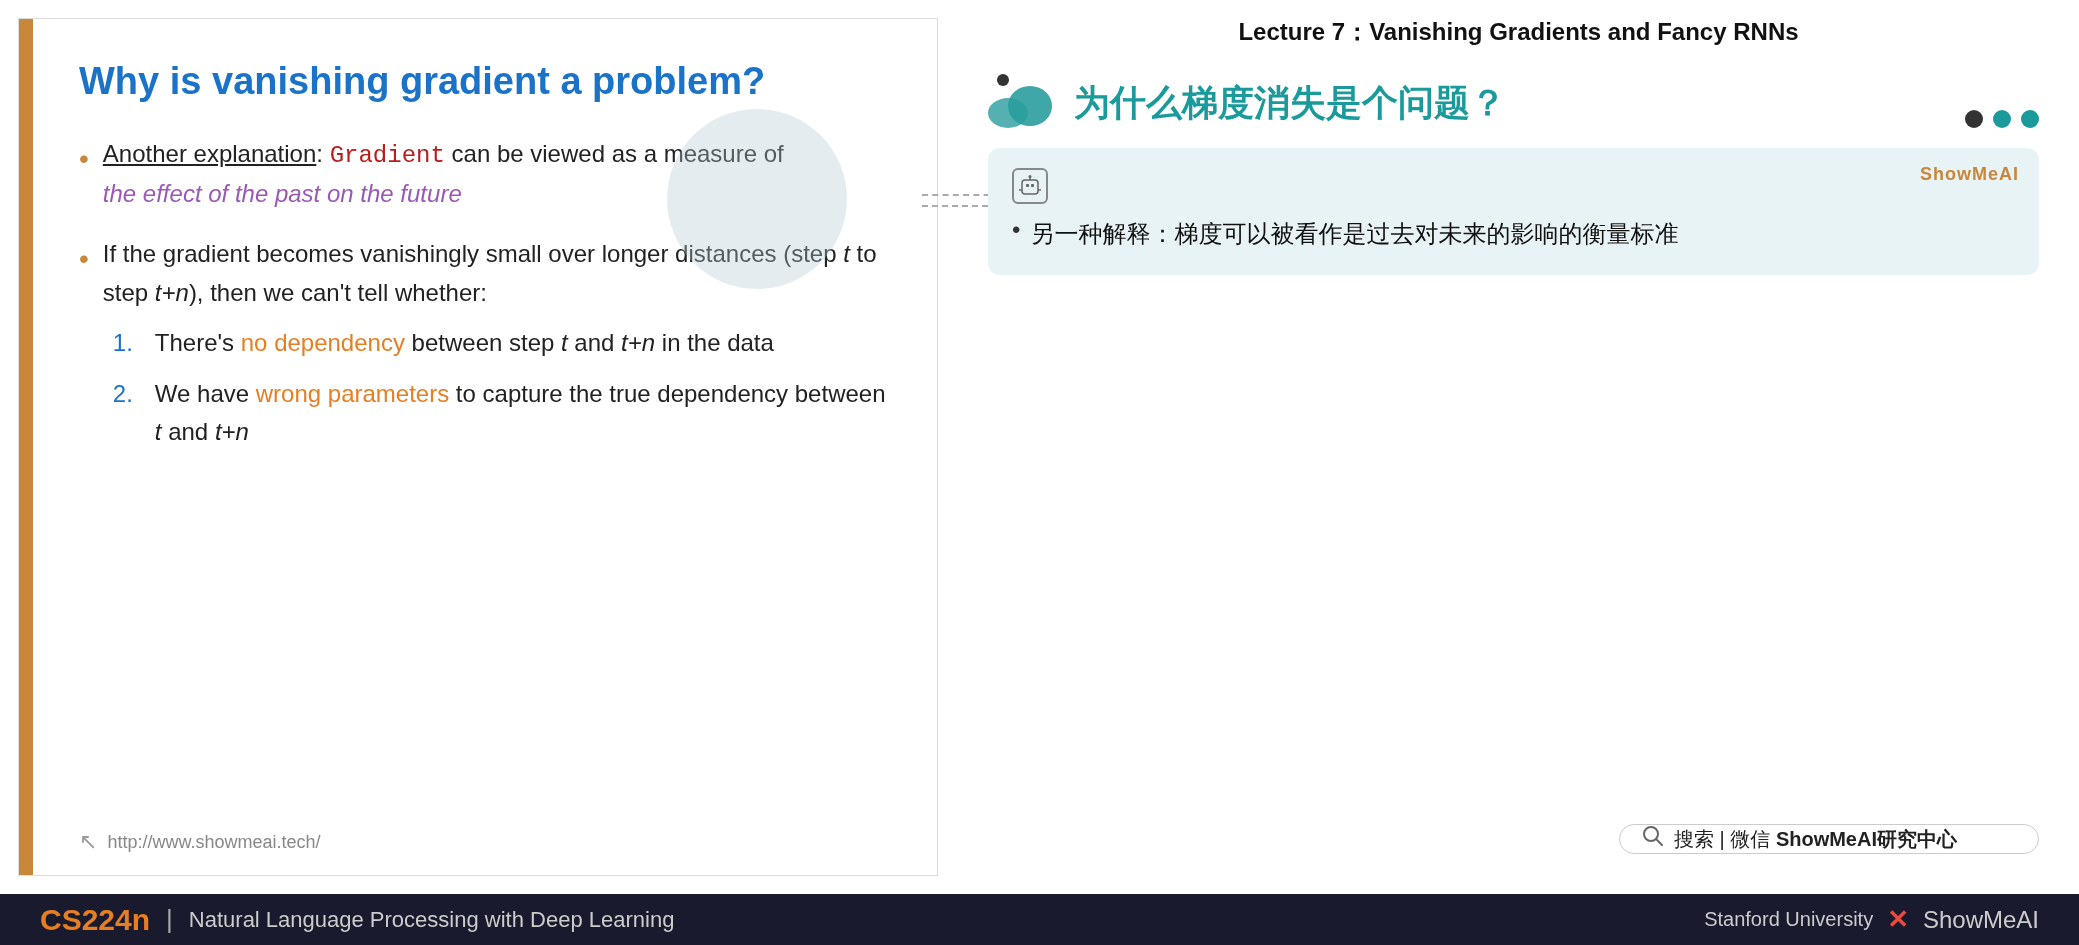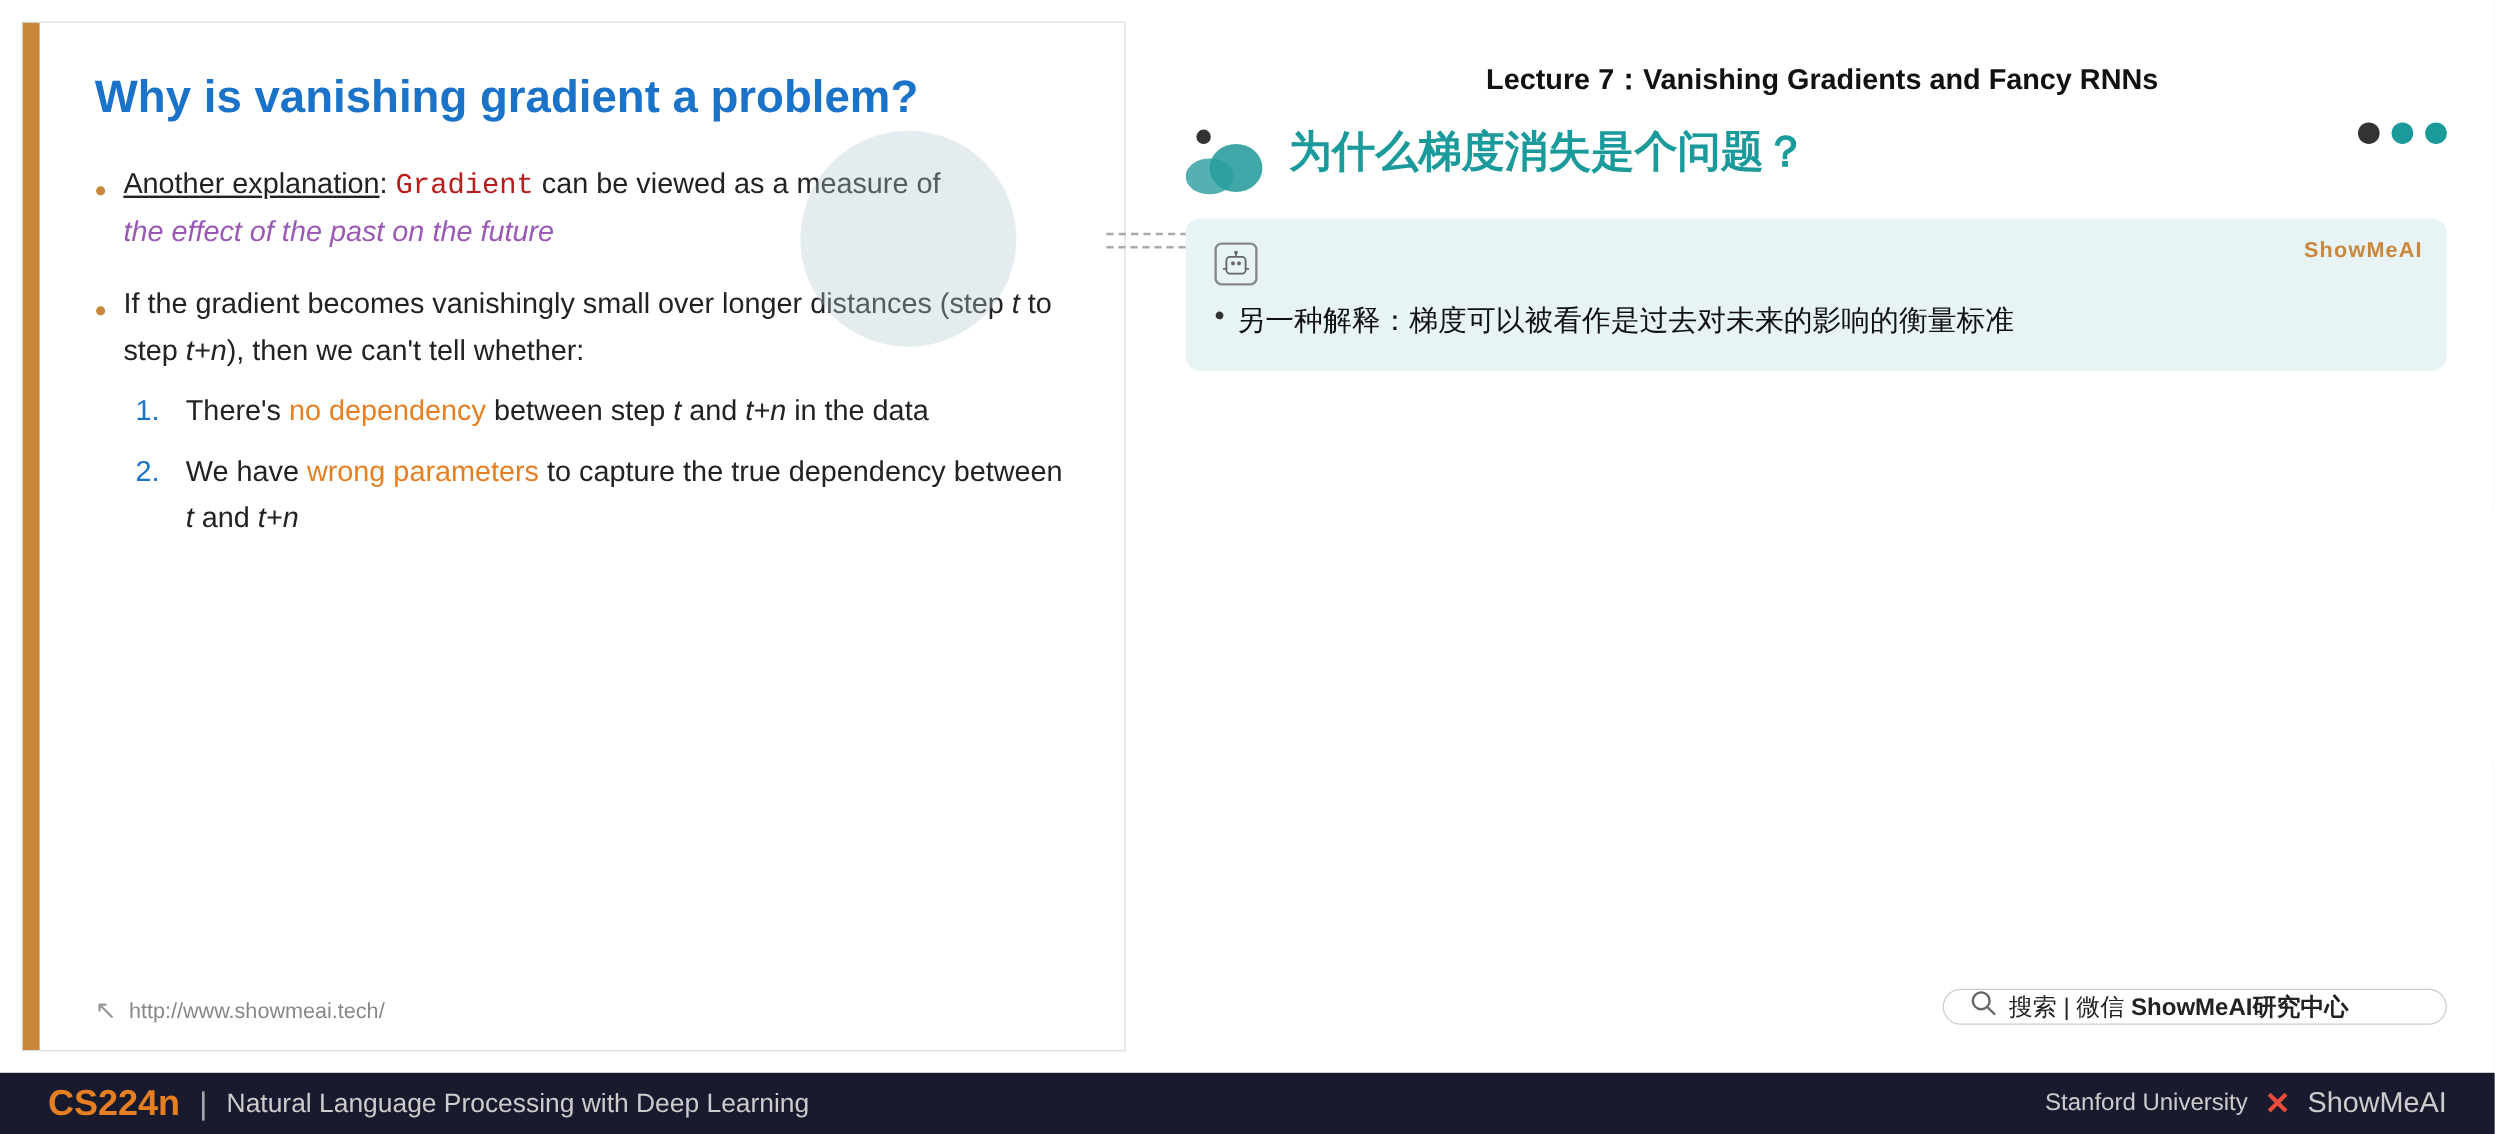--- a/index.html
+++ b/index.html
@@ -149,34 +149,33 @@
       width: 140px;
       border-top: 2px dashed #aaa;
     }
 
     
     .right-panel {
       flex: 1;
       padding: 0 30px 30px 10px;
       display: flex;
       flex-direction: column;
-      margin-top: 34px;
     }
 
     .lecture-title {
       font-size: 24px;
       font-weight: bold;
       color: #111;
       padding: 16px 0 20px 10px;
       text-align: center;
     }
 
     .chinese-header {
       display: flex;
-      align-items: flex-start;
+      align-items: flex-end;
       margin-bottom: 20px;
       padding: 0 10px;
       font-family: Liberation Serif, serif;
     }
 
     .wave-icon {
       width: 70px;
       height: 60px;
       margin-right: 16px;
       flex-shrink: 0;

